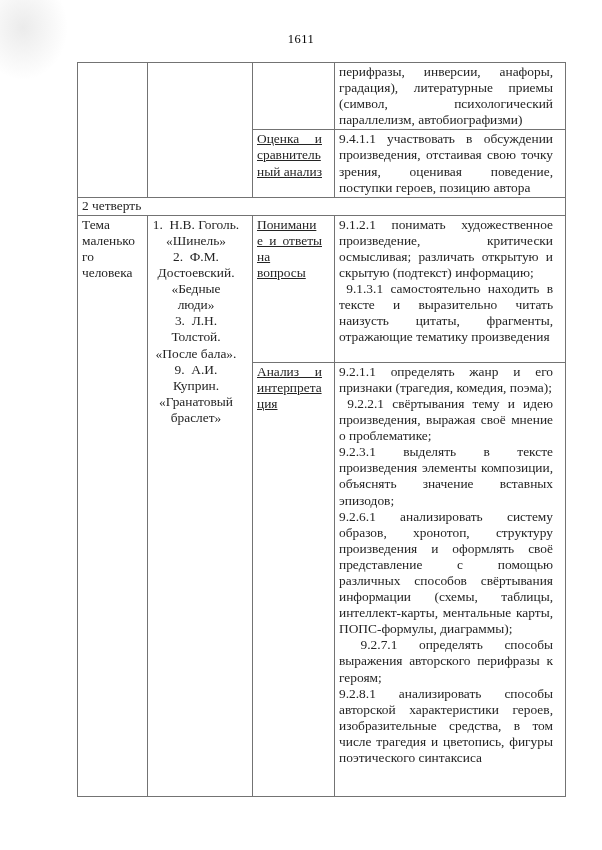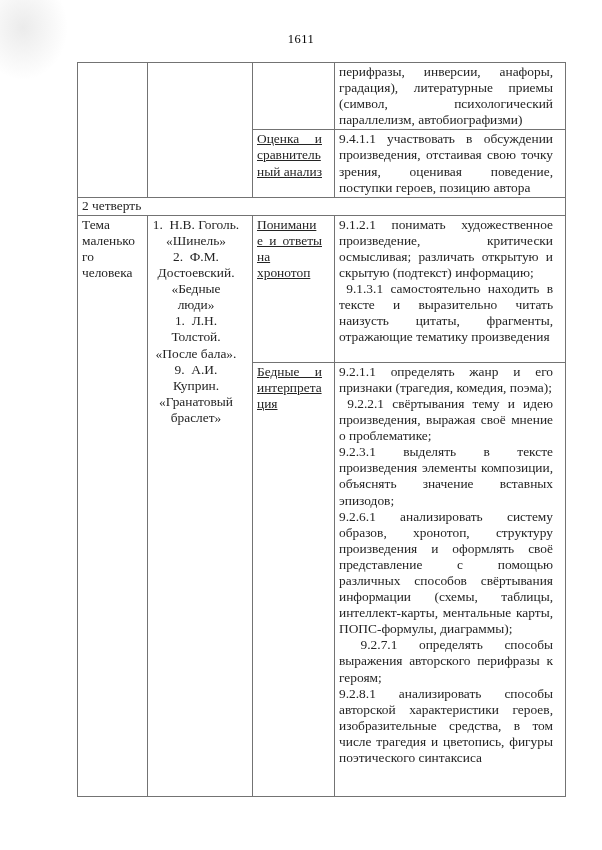--- a/index.html
+++ b/index.html
@@ -125,40 +125,40 @@
     <tr class="r4">
       <td rowspan="2">
         <div class="theme">Тема маленького человека</div>
       </td>
       <td rowspan="2">
         <div class="work">1.  Н.В. Гоголь.
 «Шинель»</div>
         <div class="work">2.  Ф.М.
 Достоевский.
 «Бедные люди»</div>
-        <div class="work">1.  Л.Н.
+        <div class="work">3.  Л.Н.
 Толстой.
 «После бала».</div>
         <div class="work">9.  А.И.
 Куприн.
 «Гранатовый
 браслет»</div>
       </td>
       <td>
-        <div class="skill">Понимание и ответы на хронотоп</div>
+        <div class="skill">Понимание и ответы на вопросы</div>
       </td>
       <td>
         <div class="objective">9.1.2.1 понимать художественное произведение, критически осмысливая; различать открытую и скрытую (подтекст) информацию;</div>
         <div class="objective"> 9.1.3.1 самостоятельно находить в тексте и выразительно читать наизусть цитаты, фрагменты, отражающие тематику произведения</div>
       </td>
     </tr>
 
     <tr class="r5">
       <td>
-        <div class="skill">Бедные и интерпретация</div>
+        <div class="skill">Анализ и интерпретация</div>
       </td>
       <td>
         <div class="objective">9.2.1.1 определять жанр и его признаки (трагедия, комедия, поэма);</div>
         <div class="objective"> 9.2.2.1 свёртывания тему и идею произведения, выражая своё мнение о проблематике;</div>
         <div class="objective">9.2.3.1 выделять в тексте произведения элементы композиции, объяснять значение вставных эпизодов;</div>
         <div class="objective">9.2.6.1 анализировать систему образов, хронотоп, структуру произведения и оформлять своё представление с помощью различных способов свёртывания информации (схемы, таблицы, интеллект-карты, ментальные карты, ПОПС-формулы, диаграммы);</div>
         <div class="objective"> 9.2.7.1 определять способы выражения авторского перифразы к героям;</div>
         <div class="objective">9.2.8.1 анализировать способы авторской характеристики героев, изобразительные средства, в том числе трагедия и цветопись, фигуры поэтического синтаксиса</div>
       </td>
     </tr>

